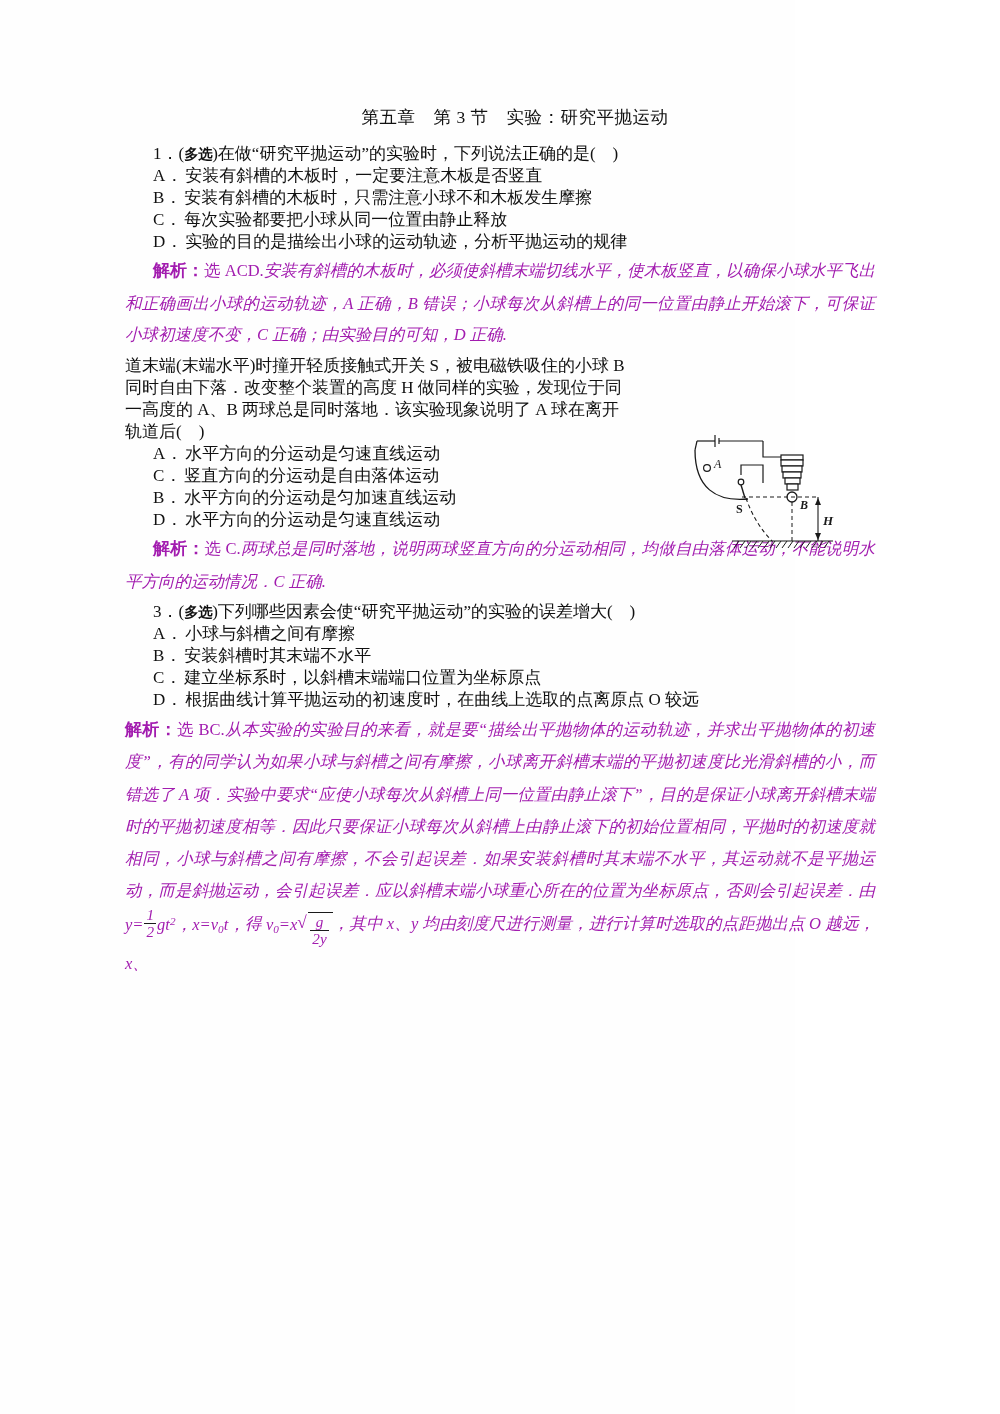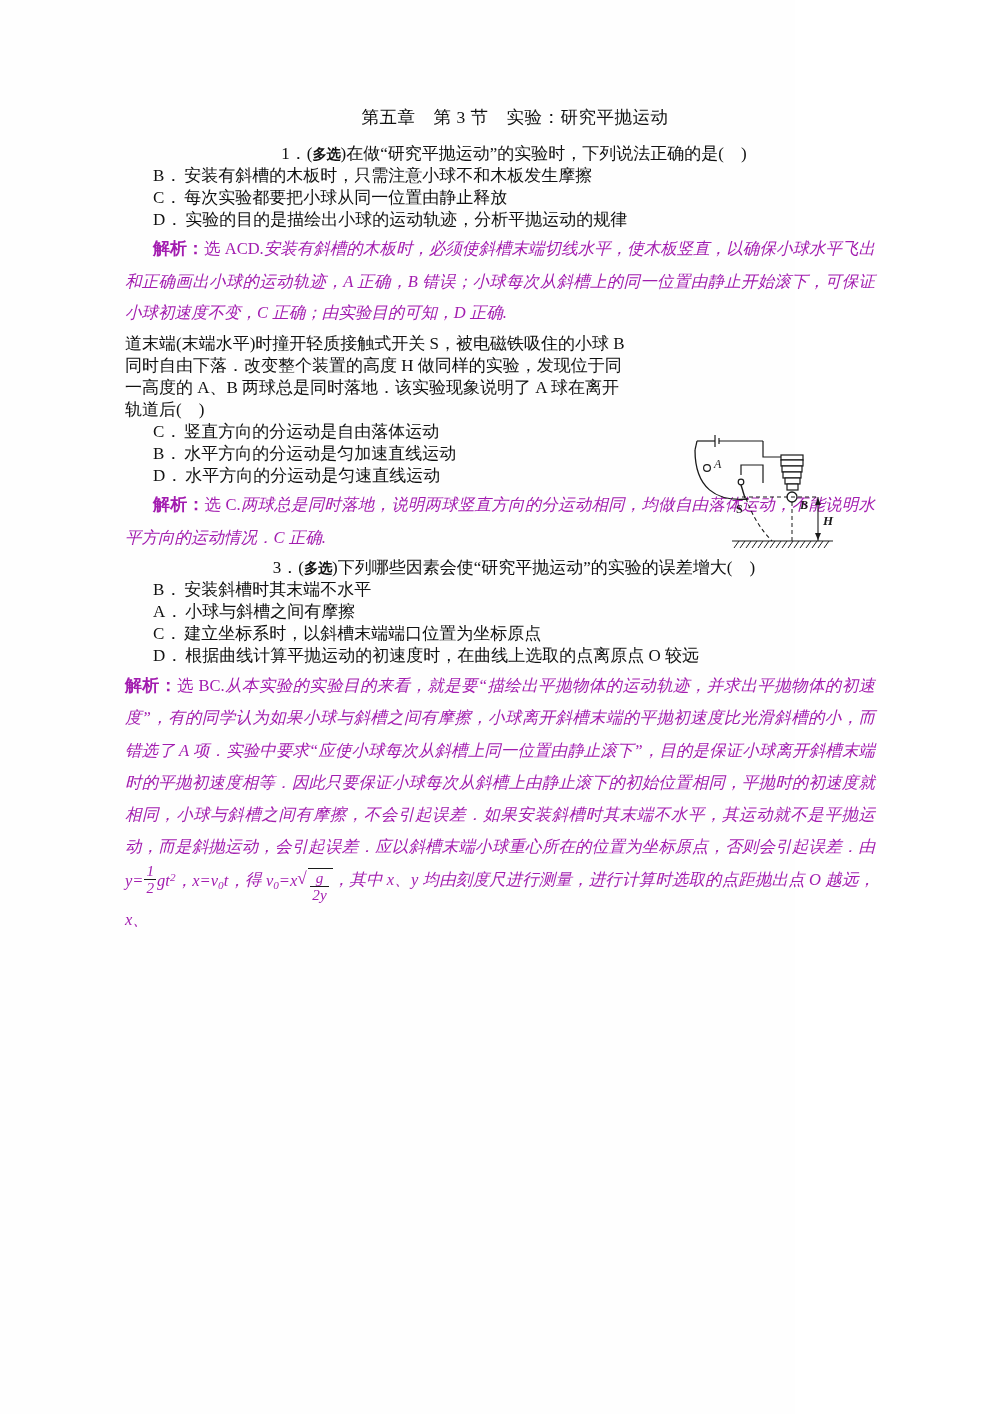--- a/index.html
+++ b/index.html
@@ -44,21 +44,20 @@
   .q-line {
     font-size: 17px;
     line-height: 1.0;
     margin: 0 0 5px 0;
     color: #111;
     white-space: nowrap;
   }
 
   .stem {
     text-indent: 28px;
-    text-align: center;
   }
 
   .opt {
     text-indent: 28px;
     margin-bottom: 5px;
   }
 
   .opt-label {
     letter-spacing: 0.5px;
     padding-right: 2px;
@@ -156,56 +155,58 @@
 <div class="page">
 
   <div class="content">
 
     <div class="doc-title">第五章　第 3 节　实验：研究平抛运动</div>
 
     <div>
 
       <div class="q-line stem"><span>1．</span><span class="paren">(</span><span class="duoxuan">多选</span><span class="paren">)</span><span>在做“研究平抛运动”的实验时，下列说法正确的是(　)</span></div>
 
+      <div class="q-line opt"><span class="opt-label">A．</span><span>安装有斜槽的木板时，一定要注意木板是否竖直</span></div>
 
       <div class="q-line opt"><span class="opt-label">B．</span><span>安装有斜槽的木板时，只需注意小球不和木板发生摩擦</span></div>
 
       <div class="q-line opt"><span class="opt-label">C．</span><span>每次实验都要把小球从同一位置由静止释放</span></div>
 
       <div class="q-line opt"><span class="opt-label">D．</span><span>实验的目的是描绘出小球的运动轨迹，分析平抛运动的规律</span></div>
 
       <div class="jx jx-blk1"><span class="lead">解析：</span><span class="upr">选 ACD.</span><span>安装有斜槽的木板时，必须使斜槽末端切线水平，使木板竖直，以确保小球水平飞出和正确画出小球的运动轨迹，A 正确，B 错误；小球每次从斜槽上的同一位置由静止开始滚下，可保证小球初速度不变，C 正确；由实验目的可知，D 正确.</span></div>
     </div>
 
     <div class="q2-wrap">
 
       <div class="q2-text">
         <div class="q-line">道末端(末端水平)时撞开轻质接触式开关 S，被电磁铁吸住的小球 B</div>
         <div class="q-line">同时自由下落．改变整个装置的高度 H 做同样的实验，发现位于同</div>
         <div class="q-line">一高度的 A、B 两球总是同时落地．该实验现象说明了 A 球在离开</div>
         <div class="q-line">轨道后(　)</div>
       </div>
 
+      <div class="q-line opt"><span class="opt-label">A．</span><span>水平方向的分运动是匀速直线运动</span></div>
 
       <div class="q-line opt"><span class="opt-label">C．</span><span>竖直方向的分运动是自由落体运动</span></div>
 
       <div class="q-line opt"><span class="opt-label">B．</span><span>水平方向的分运动是匀加速直线运动</span></div>
 
       <div class="q-line opt"><span class="opt-label">D．</span><span>水平方向的分运动是匀速直线运动</span></div>
 
       <div class="jx"><span class="lead">解析：</span><span class="upr">选 C.</span><span>两球总是同时落地，说明两球竖直方向的分运动相同，均做自由落体运动，不能说明水平方向的运动情况．C 正确.</span></div>
     </div>
 
     <div>
 
       <div class="q-line stem"><span>3．</span><span class="paren">(</span><span class="duoxuan">多选</span><span class="paren">)</span><span>下列哪些因素会使“研究平抛运动”的实验的误差增大(　)</span></div>
 
+      <div class="q-line opt"><span class="opt-label">A．</span><span>小球与斜槽之间有摩擦</span></div>
+
       <div class="q-line opt"><span class="opt-label">B．</span><span>安装斜槽时其末端不水平</span></div>
-
-      <div class="q-line opt"><span class="opt-label">A．</span><span>小球与斜槽之间有摩擦</span></div>
 
       <div class="q-line opt"><span class="opt-label">C．</span><span>建立坐标系时，以斜槽末端端口位置为坐标原点</span></div>
 
       <div class="q-line opt"><span class="opt-label">D．</span><span>根据曲线计算平抛运动的初速度时，在曲线上选取的点离原点 O 较远</span></div>
 
       <div class="jx jx-long"><span class="lead">解析：</span><span class="upr">选 BC.</span><span>从本实验的实验目的来看，就是要“描绘出平抛物体的运动轨迹，并求出平抛物体的初速度”，有的同学认为如果小球与斜槽之间有摩擦，小球离开斜槽末端的平抛初速度比光滑斜槽的小，而错选了 A 项．实验中要求“应使小球每次从斜槽上同一位置由静止滚下”，目的是保证小球离开斜槽末端时的平抛初速度相等．因此只要保证小球每次从斜槽上由静止滚下的初始位置相同，平抛时的初速度就相同，小球与斜槽之间有摩擦，不会引起误差．如果安装斜槽时其末端不水平，其运动就不是平抛运动，而是斜抛运动，会引起误差．应以斜槽末端小球重心所在的位置为坐标原点，否则会引起误差．由 </span><span class="math"><span class="mvar">y</span>=<span class="frac"><span class="num">1</span><span class="den">2</span></span><span class="mvar">gt</span><span class="sup">2</span>，<span class="mvar">x</span>=<span class="mvar">v</span><span class="sub">0</span><span class="mvar">t</span>，</span><span>得 </span><span class="math"><span class="mvar">v</span><span class="sub">0</span>=<span class="mvar">x</span><span class="sqrt"><span class="radical">√</span><span class="rad-body"><span class="frac"><span class="num"><span class="mvar">g</span></span><span class="den">2<span class="mvar">y</span></span></span></span></span></span><span>，其中 x、y 均由刻度尺进行测量，进行计算时选取的点距抛出点 O 越远，x、</span></div>
     </div>
 
   </div>
 

